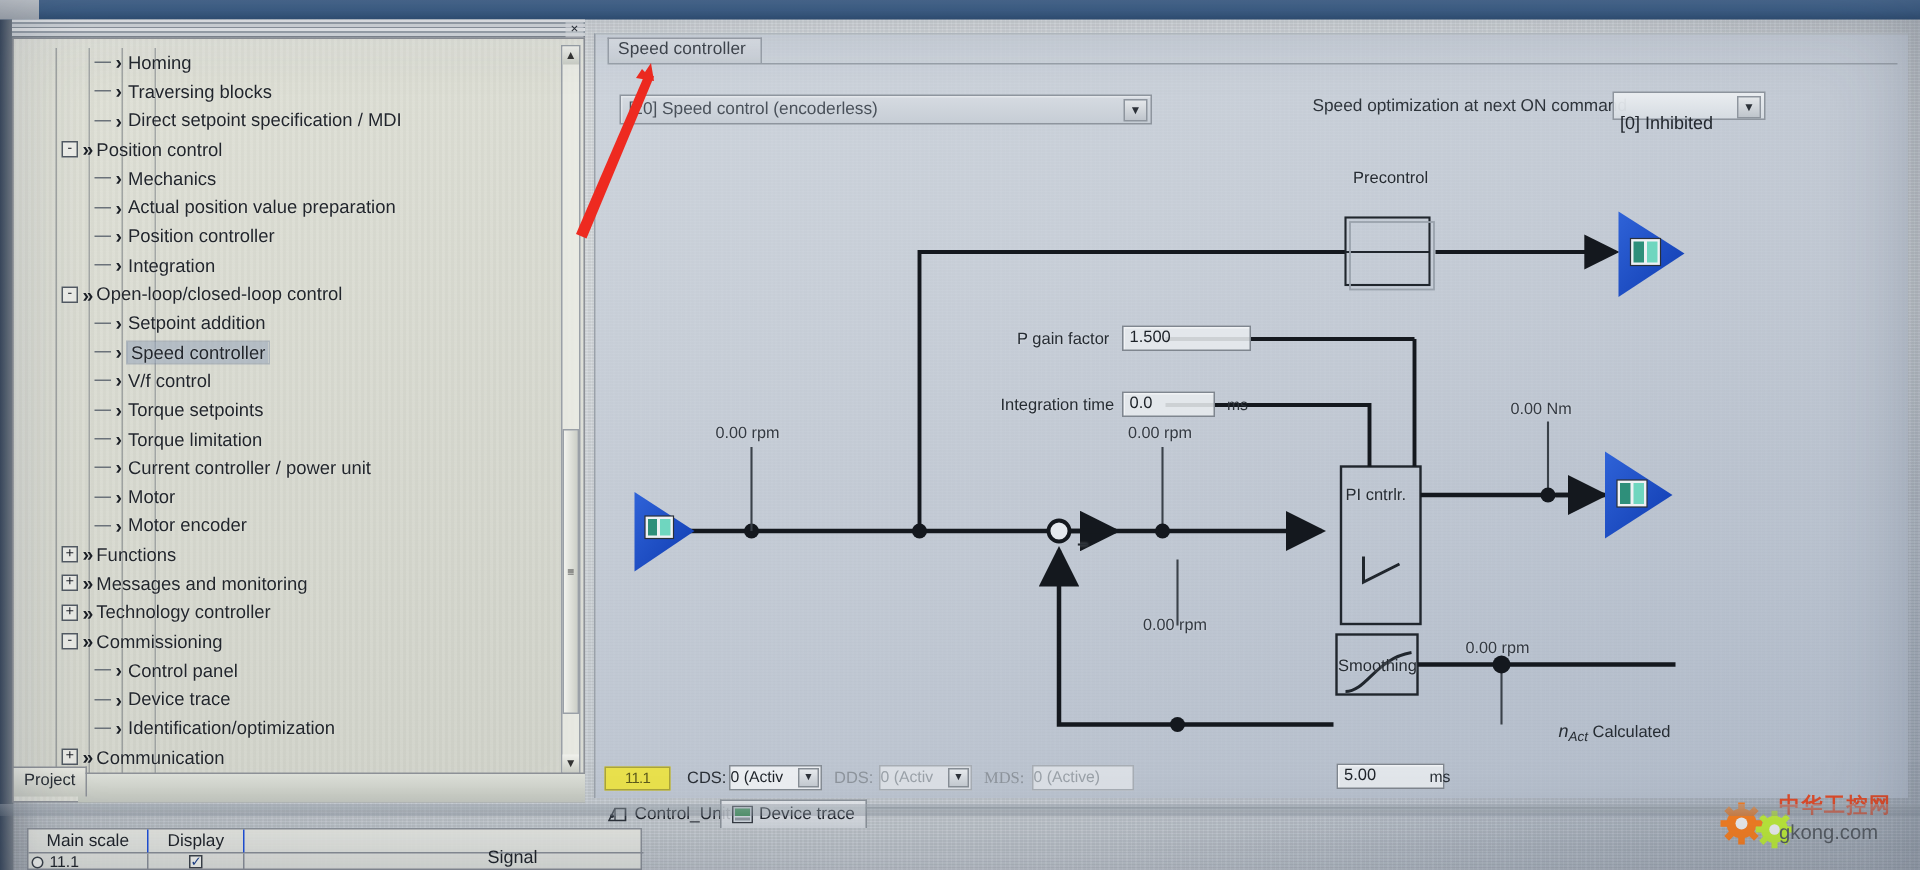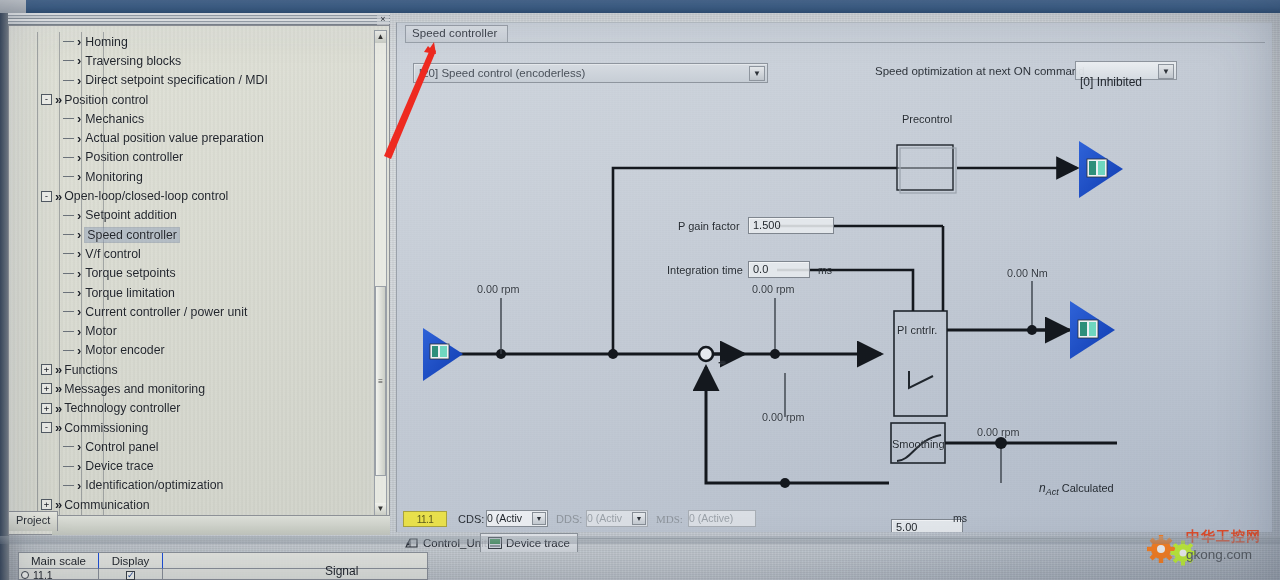--- a/index.html
+++ b/index.html
@@ -403,21 +403,21 @@
         <span class="lbl">Actual position value preparation</span>
       </div>
       <div class="tnode" style="padding-left: 44px;">
         <span class="dash"></span>
         <span class="chev">›</span>
         <span class="lbl">Position controller</span>
       </div>
       <div class="tnode" style="padding-left: 44px;">
         <span class="dash"></span>
         <span class="chev">›</span>
-        <span class="lbl">Monitoring</span>
+        <span class="lbl">Integration</span>
       </div>
       <div class="tnode" style="padding-left: 22px;">
         <span class="expander">-</span>
         <span class="chev dbl">»</span>
         <span class="lbl">Open-loop/closed-loop control</span>
       </div>
       <div class="tnode" style="padding-left: 44px;">
         <span class="dash"></span>
         <span class="chev">›</span>
         <span class="lbl">Setpoint addition</span>
@@ -628,21 +628,21 @@
     <div class="dg-label" style="left:281px; top:137px;">P gain factor</div>
     <div class="dg-field" style="left:351px; top:134px; width:86px;">1.500</div>
 
     <div class="dg-label" style="left:270px; top:181px;">Integration time</div>
     <div class="dg-field" style="left:351px; top:178px; width:62px;">0.0</div>
     <div class="dg-unit" style="left:421px; top:181px;">ms</div>
 
     <div class="dg-label" style="left:500px; top:241px;">PI cntrlr.</div>
 
     <div class="dg-label" style="left:495px; top:355px;">Smoothing</div>
-    <div class="dg-field" style="left:494px; top:436px; width:72px;">5.00</div>
+    <div class="dg-field" style="left:494px; top:426px; width:72px;">5.00</div>
     <div class="dg-unit" style="left:556px; top:429px;">ms</div>
 
     <div class="dg-label small" style="left:80px; top:200px;">0.00 rpm</div>
     <div class="dg-label small" style="left:355px; top:200px;">0.00 rpm</div>
     <div class="dg-label small" style="left:365px; top:328px;">0.00 rpm</div>
     <div class="dg-label small" style="left:610px; top:184px;">0.00 Nm</div>
     <div class="dg-label small" style="left:580px; top:343px;">0.00 rpm</div>
 
     <div class="dg-label" style="left:321px; top:272px; font-size:13px; font-weight:bold;">−</div>
 

